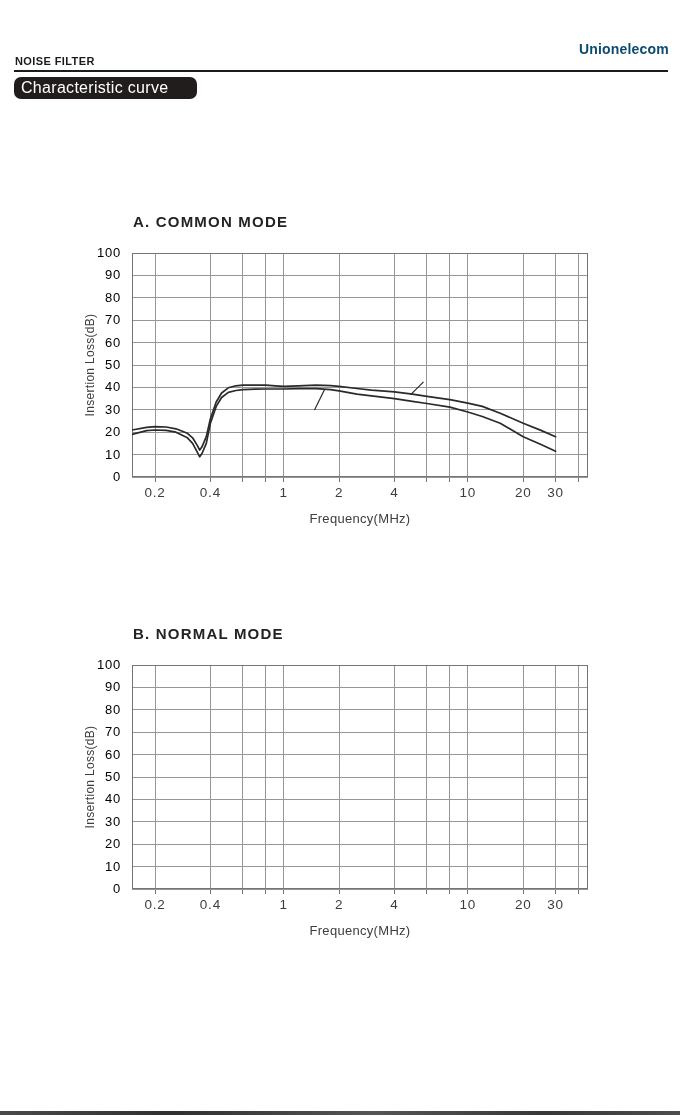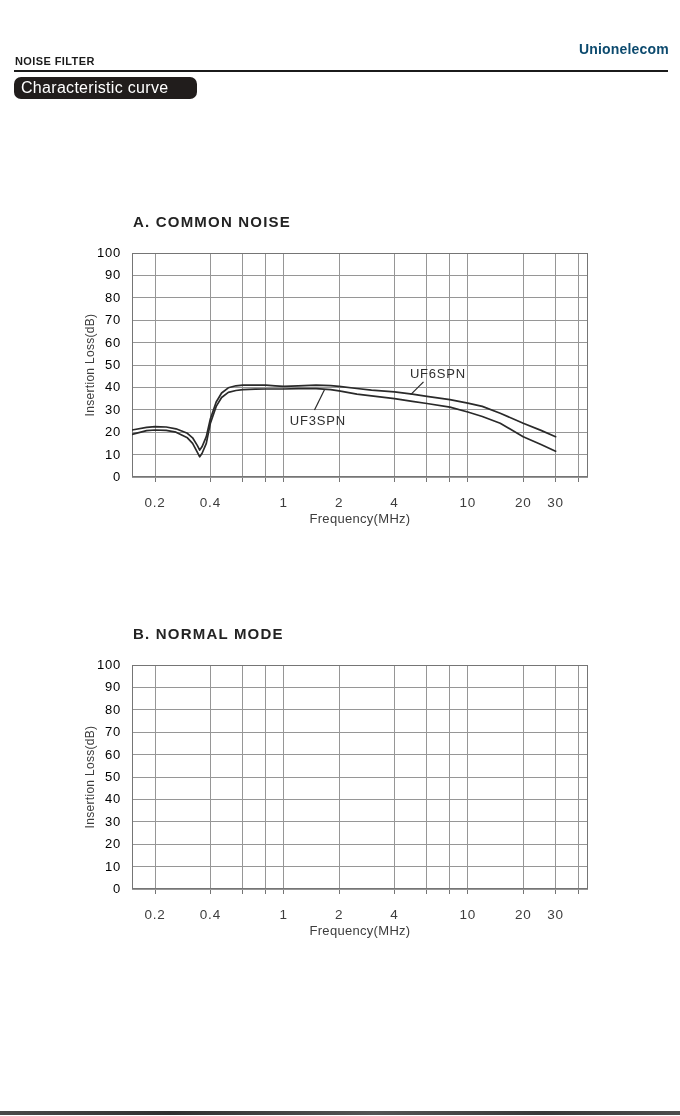--- a/index.html
+++ b/index.html
@@ -37,21 +37,21 @@
   .y-ticks{position:absolute;left:0;top:51px;width:127px;height:224px;}
   .y-ticks .yt{
     position:absolute;right:6px;width:60px;text-align:right;
     font-size:13px;letter-spacing:.8px;color:#000000;line-height:16px;
   }
   .plot-svg{position:absolute;left:132px;top:51px;}
   .plot-overlay{position:absolute;left:132px;top:51px;width:456px;height:224px;}
   .plot-overlay .ann{
     position:absolute;font-size:13px;letter-spacing:.8px;color:#2e2e2e;white-space:nowrap;
   }
-  .x-ticks{position:absolute;left:132px;top:283px;width:456px;height:18px;margin-top:10px;}
+  .x-ticks{position:absolute;left:132px;top:283px;width:456px;height:18px;}
   .x-ticks .xt{
     position:absolute;transform:translateX(-50%);font-size:13.5px;letter-spacing:.8px;
     color:#3d3d3d;line-height:16px;
   }
   .x-axis-title{
     position:absolute;left:360px;top:309px;transform:translateX(-50%);
     font-size:13px;letter-spacing:.3px;color:#3d3d3d;white-space:nowrap;
   }
   
   .scan-edge{
@@ -61,21 +61,21 @@
 </style>
 </head>
 <body>
 
 <div class="hdr-left">NOISE FILTER</div>
 <div class="hdr-brand">Unionelecom</div>
 <div class="hdr-rule"></div>
 <div class="hdr-section">Characteristic curve</div>
 
 <section class="chart" style="top:202px">
-  <h2 class="chart-title">A. COMMON NOISE</h2>
+  <h2 class="chart-title">A. COMMON MODE</h2>
   <div class="y-axis-title">Insertion Loss(dB)</div>
   <div class="y-ticks">
       <div class="yt" style="top: 216px;">0</div>
       <div class="yt" style="top: 193.6px;">10</div>
       <div class="yt" style="top: 171.2px;">20</div>
       <div class="yt" style="top: 148.8px;">30</div>
       <div class="yt" style="top: 126.4px;">40</div>
       <div class="yt" style="top: 104px;">50</div>
       <div class="yt" style="top: 81.6px;">60</div>
       <div class="yt" style="top: 59.2px;">70</div>
@@ -120,24 +120,20 @@
       <line x1="0" y1="67.2" x2="456" y2="67.2" stroke="#969696" stroke-width="1" shape-rendering="crispEdges"></line>
       <line x1="0" y1="44.8" x2="456" y2="44.8" stroke="#969696" stroke-width="1" shape-rendering="crispEdges"></line>
       <line x1="0" y1="22.4" x2="456" y2="22.4" stroke="#969696" stroke-width="1" shape-rendering="crispEdges"></line>
       <line x1="0" y1="0.0" x2="456" y2="0.0" stroke="#969696" stroke-width="1" shape-rendering="crispEdges"></line>
       <rect x="0.5" y="0.5" width="455" height="223" fill="none" stroke="#757575" stroke-width="1" shape-rendering="crispEdges"></rect>
       <polyline points="0.0,177.0 14.6,174.3 23.0,173.6 34.2,174.0 44.0,175.8 55.4,180.3 60.6,184.8 65.4,192.6 67.7,197.1 70.0,193.8 74.3,183.7 78.4,165.8 84.2,149.0 89.6,140.0 96.3,134.8 103.9,132.8 110.8,132.2 123.2,132.2 133.8,132.2 143.2,132.8 151.7,133.3 166.2,132.8 184.1,132.2 198.7,132.6 207.1,133.3 224.9,135.5 239.5,137.1 262.5,138.9 280.3,141.1 294.9,143.4 317.9,146.7 335.8,150.1 350.3,153.4 368.2,160.2 391.2,170.2 409.0,177.4 423.6,183.7" fill="none" stroke="#2a2a2a" stroke-width="1.7" stroke-linejoin="round" stroke-linecap="round"></polyline>
       <polyline points="0.0,181.4 14.6,177.6 23.0,177.0 34.2,177.4 44.0,179.2 55.4,184.8 60.6,190.4 65.4,199.4 67.7,203.8 70.0,200.5 74.3,190.4 78.4,170.2 84.2,153.4 89.6,144.5 96.3,139.3 103.9,137.5 110.8,136.6 123.2,136.2 133.8,136.0 143.2,136.0 151.7,136.0 166.2,135.7 184.1,135.7 198.7,136.6 207.1,137.8 224.9,141.1 239.5,142.9 262.5,145.6 280.3,148.3 294.9,150.5 317.9,154.1 335.8,159.0 350.3,163.5 368.2,170.2 391.2,183.7 409.0,191.5 423.6,198.2" fill="none" stroke="#2a2a2a" stroke-width="1.7" stroke-linejoin="round" stroke-linecap="round"></polyline>
       <line x1="291.5" y1="128.8" x2="278.7" y2="141.6" stroke="#2a2a2a" stroke-width="1.2"></line>
       <line x1="182.5" y1="157.0" x2="192.7" y2="136.2" stroke="#2a2a2a" stroke-width="1.2"></line>
     </svg>
-  <div class="plot-overlay">
-      <div class="ann" style="left: 277.9px; top: 113.1px;">UF6SPN</div>
-      <div class="ann" style="left: 157.8px; top: 159.9px;">UF3SPN</div>
-    </div>
   <div class="x-ticks">
       <div class="xt" style="left: 23px;">0.2</div>
       <div class="xt" style="left: 78.4px;">0.4</div>
       <div class="xt" style="left: 151.7px;">1</div>
       <div class="xt" style="left: 207.1px;">2</div>
       <div class="xt" style="left: 262.5px;">4</div>
       <div class="xt" style="left: 335.8px;">10</div>
       <div class="xt" style="left: 391.2px;">20</div>
       <div class="xt" style="left: 423.6px;">30</div>
     </div>

